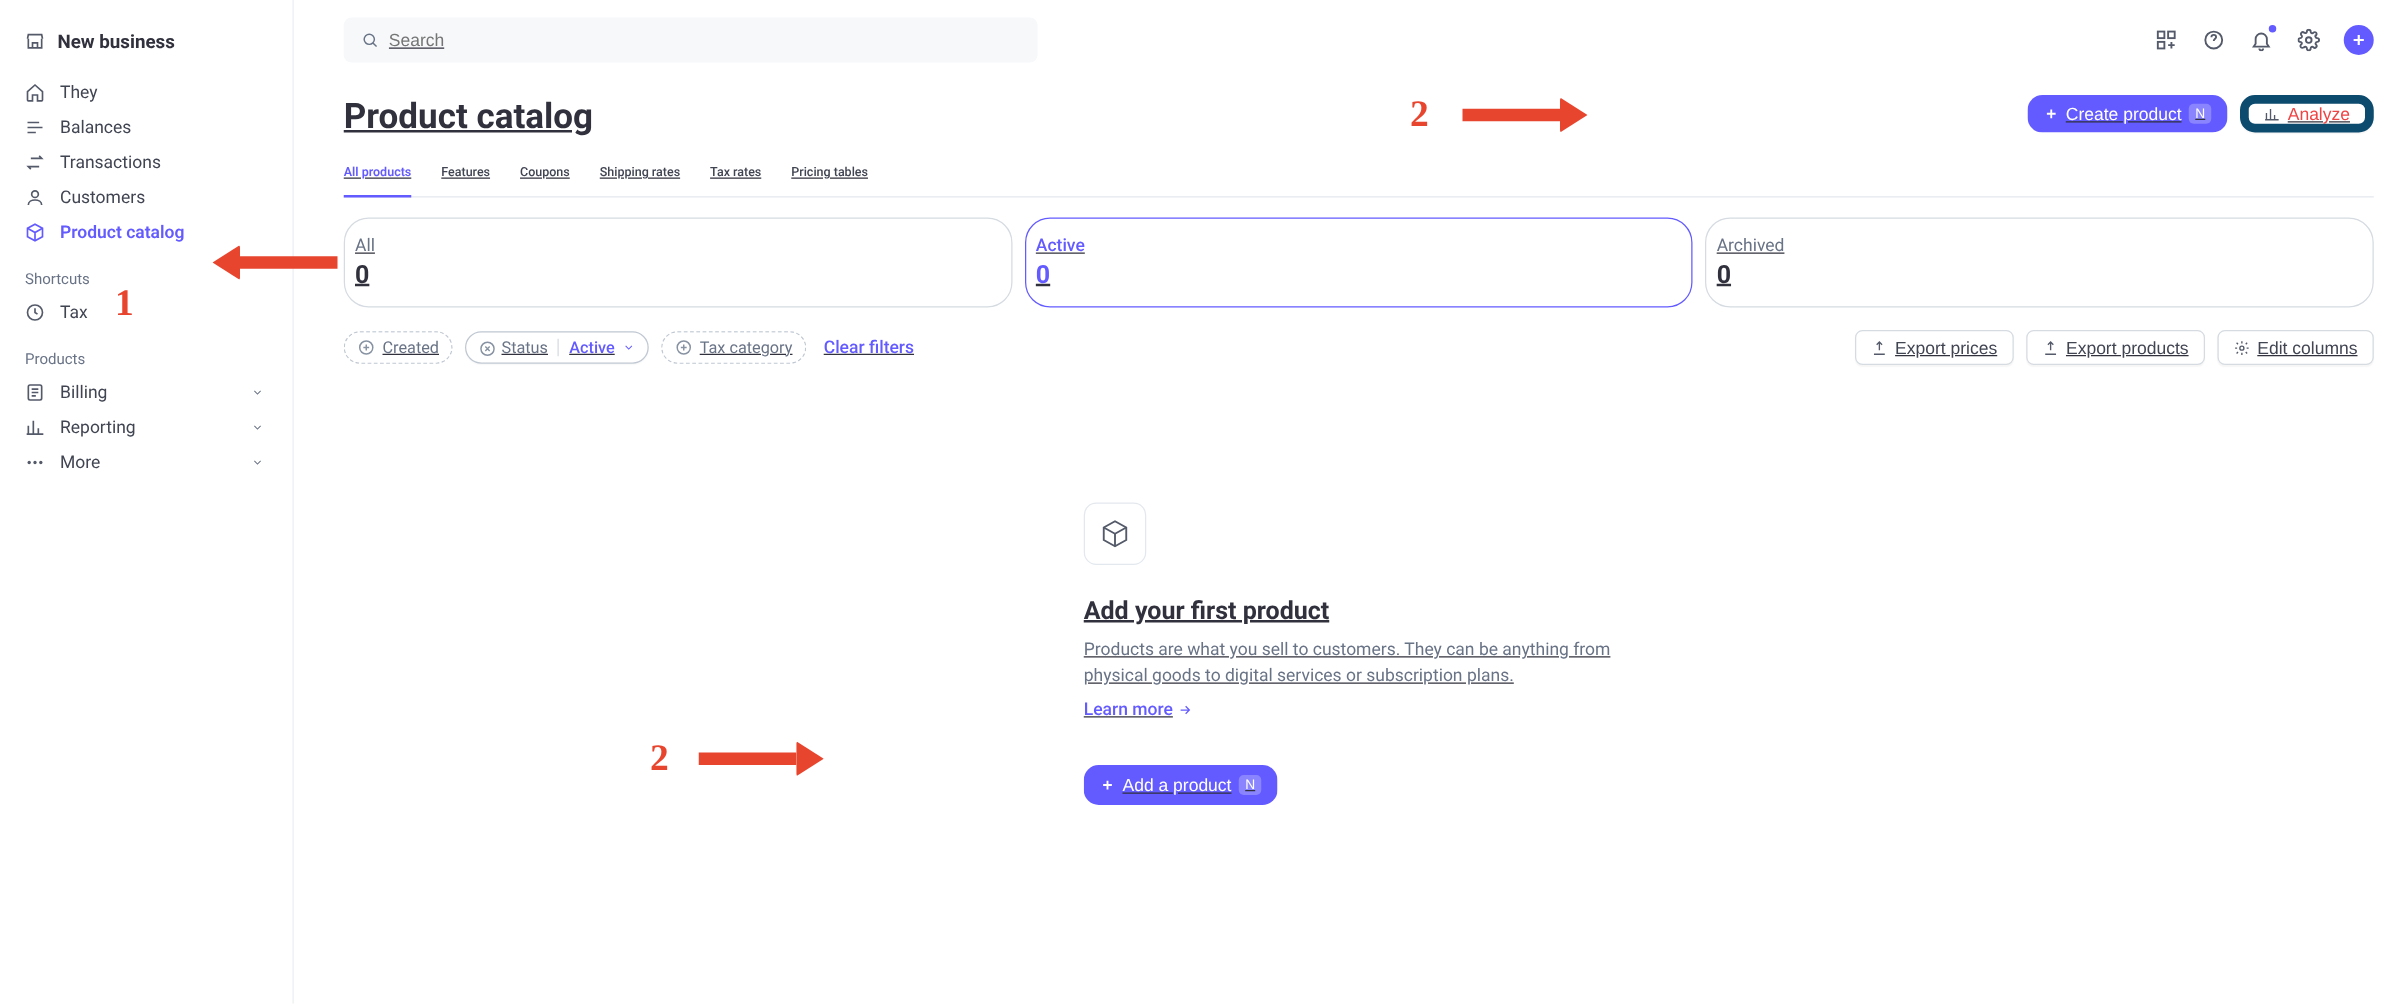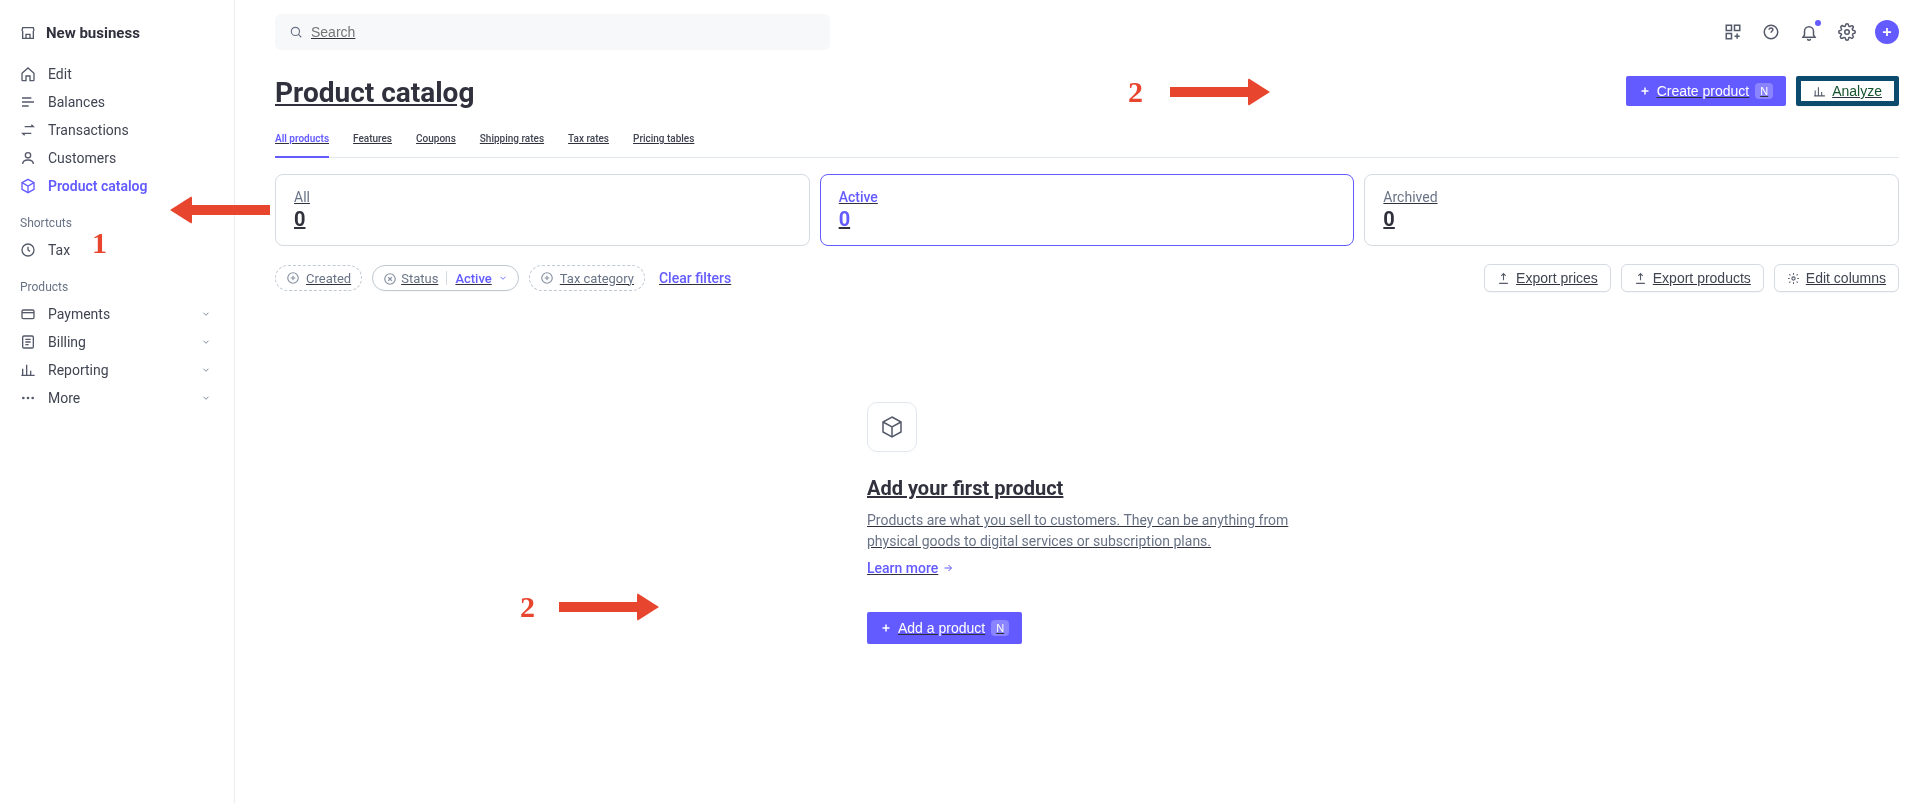--- a/index.html
+++ b/index.html
@@ -71,33 +71,33 @@
   .topbar-spacer { flex: 1; }
   .topbar-icons { display: flex; gap: 18px; align-items: center; }
   .top-icon { width: 20px; height: 20px; color:#545a69; cursor:pointer; display:flex; align-items:center; justify-content:center; position:relative; }
   .top-icon.primary-circle { width:24px; height:24px; background:#635bff; border-radius:50%; color:#fff; }
   .bell-dot { position:absolute; top:-2px; right:-2px; width:6px; height:6px; background:#635bff; border-radius:50%; }
 
   
   .page-header { display:flex; align-items:flex-start; justify-content:space-between; margin-top: 12px; }
   .page-title { font-size: 28px; font-weight:700; color:#30313d; }
   .header-buttons { display:flex; gap:10px; align-items:center; }
-  .btn { display:inline-flex; align-items:center; gap:6px; height:30px; padding:0 12px; border-radius:2px; font-size:14px; font-weight:500; cursor:pointer; border:1px solid transparent; }
+  .btn { display:inline-flex; align-items:center; gap:6px; height:30px; padding:0 12px; border-radius:12px; font-size:14px; font-weight:500; cursor:pointer; border:1px solid transparent; }
   .btn.primary { background:#635bff; color:#fff; }
-  .btn.secondary { background:#fff; color:#14532d; border:5px solid #0c4a6e; box-shadow:0 1px 1px rgba(0,0,0,.04); }
+  .btn.secondary { background:#fff; color:#ef4444; border:7px solid #0c4a6e; box-shadow:0 1px 1px rgba(0,0,0,.04); }
   .key-hint { background:rgba(255,255,255,.25); border-radius:4px; padding:0 5px; font-size:11px; line-height:16px; }
 
   
   .tabs { display:flex; gap:24px; border-bottom:1px solid #e3e8ee; margin-top:14px; }
   .tab { padding:10px 0 12px 0; font-size:10px; color:#414552; cursor:pointer; font-weight:500; }
   .tab.active { color:#635bff; border-bottom:2px solid #635bff; font-weight:600; margin-bottom:-1px; }
 
   
   .stat-row { display:flex; gap:10px; margin-top:16px; }
-  .stat-card { flex:1; border:1px solid #d5dbe1; border-radius:8px; padding:14px 18px; cursor:pointer; }
+  .stat-card { flex:1; border:1px solid #d5dbe1; border-radius:20px; padding:14px 8px; cursor:pointer; }
   .stat-card.active { border:1.5px solid #635bff; }
   .stat-card .label { font-size:14px; color:#697386; }
   .stat-card.active .label { color:#635bff; font-weight:500; }
   .stat-card .value { font-size:20px; font-weight:700; margin-top:2px; color:#30313d; }
   .stat-card.active .value { color:#635bff; }
 
   
   .filter-row { display:flex; align-items:center; gap:10px; margin-top:18px; }
   .chip { display:inline-flex; align-items:center; gap:6px; height:26px; padding:0 10px; border-radius:13px; font-size:13px; cursor:pointer; }
   .chip.dashed { border:1px dashed #c0c8d2; color:#697386; }
@@ -144,21 +144,21 @@
       </span>
       <span>New business</span>
     </div>
 
     <div class="nav-item">
       <span class="icon">
           <svg width="16" height="16" viewBox="0 0 24 24" fill="none" stroke="#545a69" stroke-width="2">
             <path d="M3 11l9-8 9 8v10a1 1 0 01-1 1h-5v-7h-6v7H4a1 1 0 01-1-1V11z"></path>
           </svg>
         </span>
-      <span>Edit</span>
+      <span>They</span>
     </div>
     <div class="nav-item">
       <span class="icon">
           <svg width="16" height="16" viewBox="0 0 24 24" fill="none" stroke="#545a69" stroke-width="2">
             <path d="M3 6h14M3 12h18M3 18h10"></path>
           </svg>
         </span>
       <span>Balances</span>
     </div>
     <div class="nav-item">
@@ -193,34 +193,20 @@
       <span class="icon">
           <svg width="16" height="16" viewBox="0 0 24 24" fill="none" stroke="#545a69" stroke-width="2">
             <circle cx="12" cy="12" r="9"></circle>
             <path d="M12 7v5l3 2"></path>
           </svg>
         </span>
       <span>Tax</span>
     </div>
 
     <div class="nav-section-title">Products</div>
-    <div class="nav-item">
-      <span class="icon">
-          <svg width="16" height="16" viewBox="0 0 24 24" fill="none" stroke="#545a69" stroke-width="2">
-            <rect x="3" y="6" width="18" height="13" rx="2"></rect>
-            <path d="M3 10h18"></path>
-          </svg>
-        </span>
-      <span>Payments</span>
-      <span class="chev">
-          <svg width="10" height="10" viewBox="0 0 24 24" fill="none" stroke="#697386" stroke-width="2">
-            <path d="M6 9l6 6 6-6"></path>
-          </svg>
-        </span>
-    </div>
     <div class="nav-item">
       <span class="icon">
           <svg width="16" height="16" viewBox="0 0 24 24" fill="none" stroke="#545a69" stroke-width="2">
             <rect x="4" y="3" width="16" height="18" rx="2"></rect>
             <path d="M8 8h8M8 12h8M8 16h5"></path>
           </svg>
         </span>
       <span>Billing</span>
       <span class="chev">
           <svg width="10" height="10" viewBox="0 0 24 24" fill="none" stroke="#697386" stroke-width="2">

